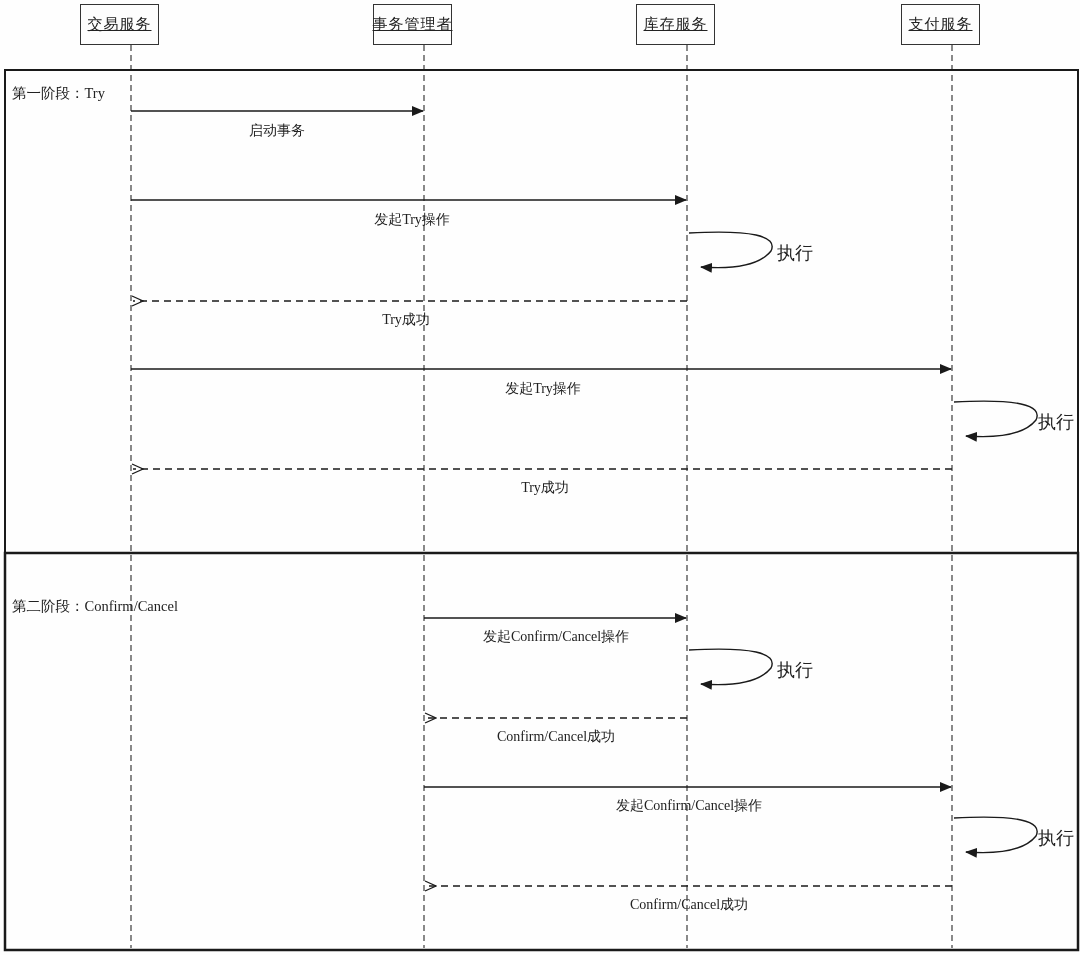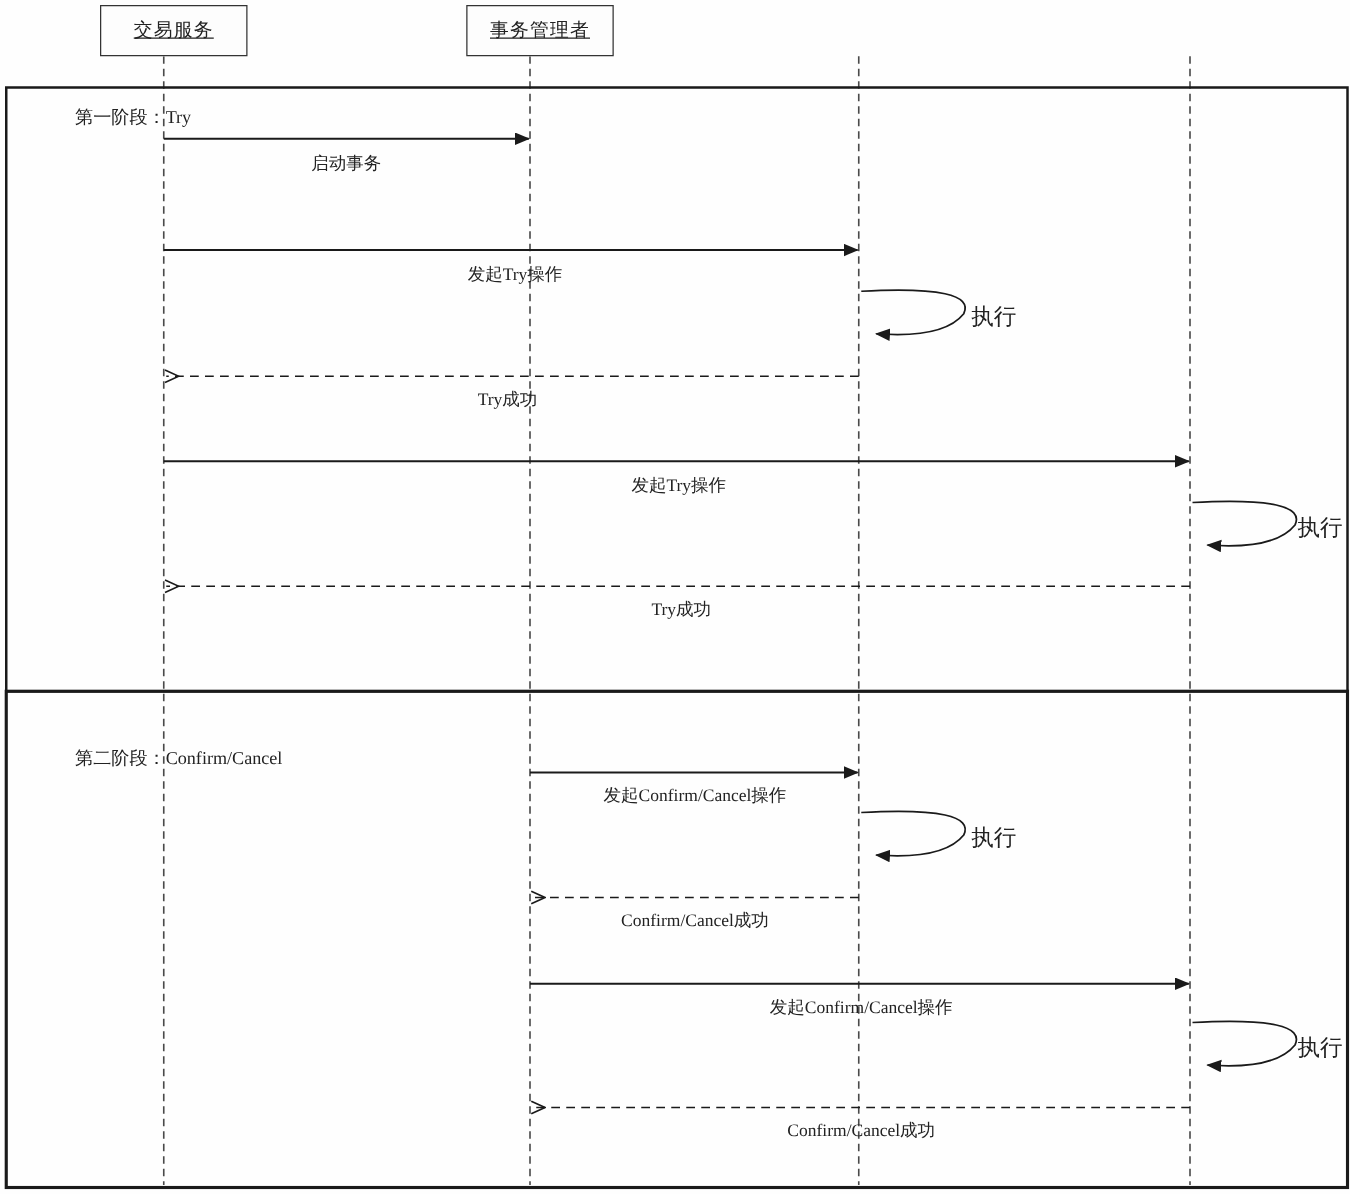--- a/index.html
+++ b/index.html
@@ -6,33 +6,33 @@
   .canvas{
     position:relative;
     width:1080px;height:955px;
     background:#fefefe;
     font-family:"Liberation Serif","DejaVu Serif",serif;
     color:#222;
     overflow:hidden;
   }
   .diagram-svg{position:absolute;left:0;top:0;width:1080px;height:955px;}
   .actor{
-    position:absolute;top:4px;width:118px;height:41px;
+    position:absolute;top:4px;width:79px;height:41px;
     border:1.5px solid #333;background:#fdfdfd;
     display:flex;align-items:center;justify-content:center;
     box-sizing:border-box;
   }
   .actor span{
     font-size:15px;letter-spacing:1px;
     text-decoration:underline;
     white-space:nowrap;
   }
   .phase-label{
     position:absolute;left:12px;
-    font-size:14.5px;white-space:nowrap;margin-left:48px;
+    font-size:14.5px;white-space:nowrap;
   }
   .msg{
     position:absolute;transform:translateX(-50%);
     font-size:14px;white-space:nowrap;text-align:center;margin-top:38px;
   }
   .exec{
     position:absolute;
     font-size:18px;white-space:nowrap;
   }
 </style>
@@ -75,20 +75,26 @@
     <path d="M 689,650 Q 782,645 771,668 Q 755,688 701,684" fill="none" stroke="#1a1a1a" stroke-width="1.4" marker-end="url(#mf)"></path>
     <path d="M 954,818 Q 1047,813 1036,836 Q 1020,856 966,852" fill="none" stroke="#1a1a1a" stroke-width="1.4" marker-end="url(#mf)"></path>
   </svg>
 
   <div class="actor" style="left:80px">
       <span>交易服务</span>
     </div>
   <div class="actor" style="left:373px">
       <span>事务管理者</span>
     </div>
+  <div class="actor" style="left:636px">
+      <span>库存服务</span>
+    </div>
+  <div class="actor" style="left:901px">
+      <span>支付服务</span>
+    </div>
 
   <div class="phase-label" style="top:84px">第一阶段：Try</div>
   <div class="phase-label" style="top:597px">第二阶段：Confirm/Cancel</div>
 
   <div class="msg" style="left:277px;top:84px">启动事务</div>
   <div class="msg" style="left:412px;top:173px">发起Try操作</div>
   <div class="exec" style="left:777px;top:241px">执行</div>
   <div class="msg" style="left:406px;top:273px">Try成功</div>
   <div class="msg" style="left:543px;top:342px">发起Try操作</div>
   <div class="exec" style="left:1038px;top:410px">执行</div>

